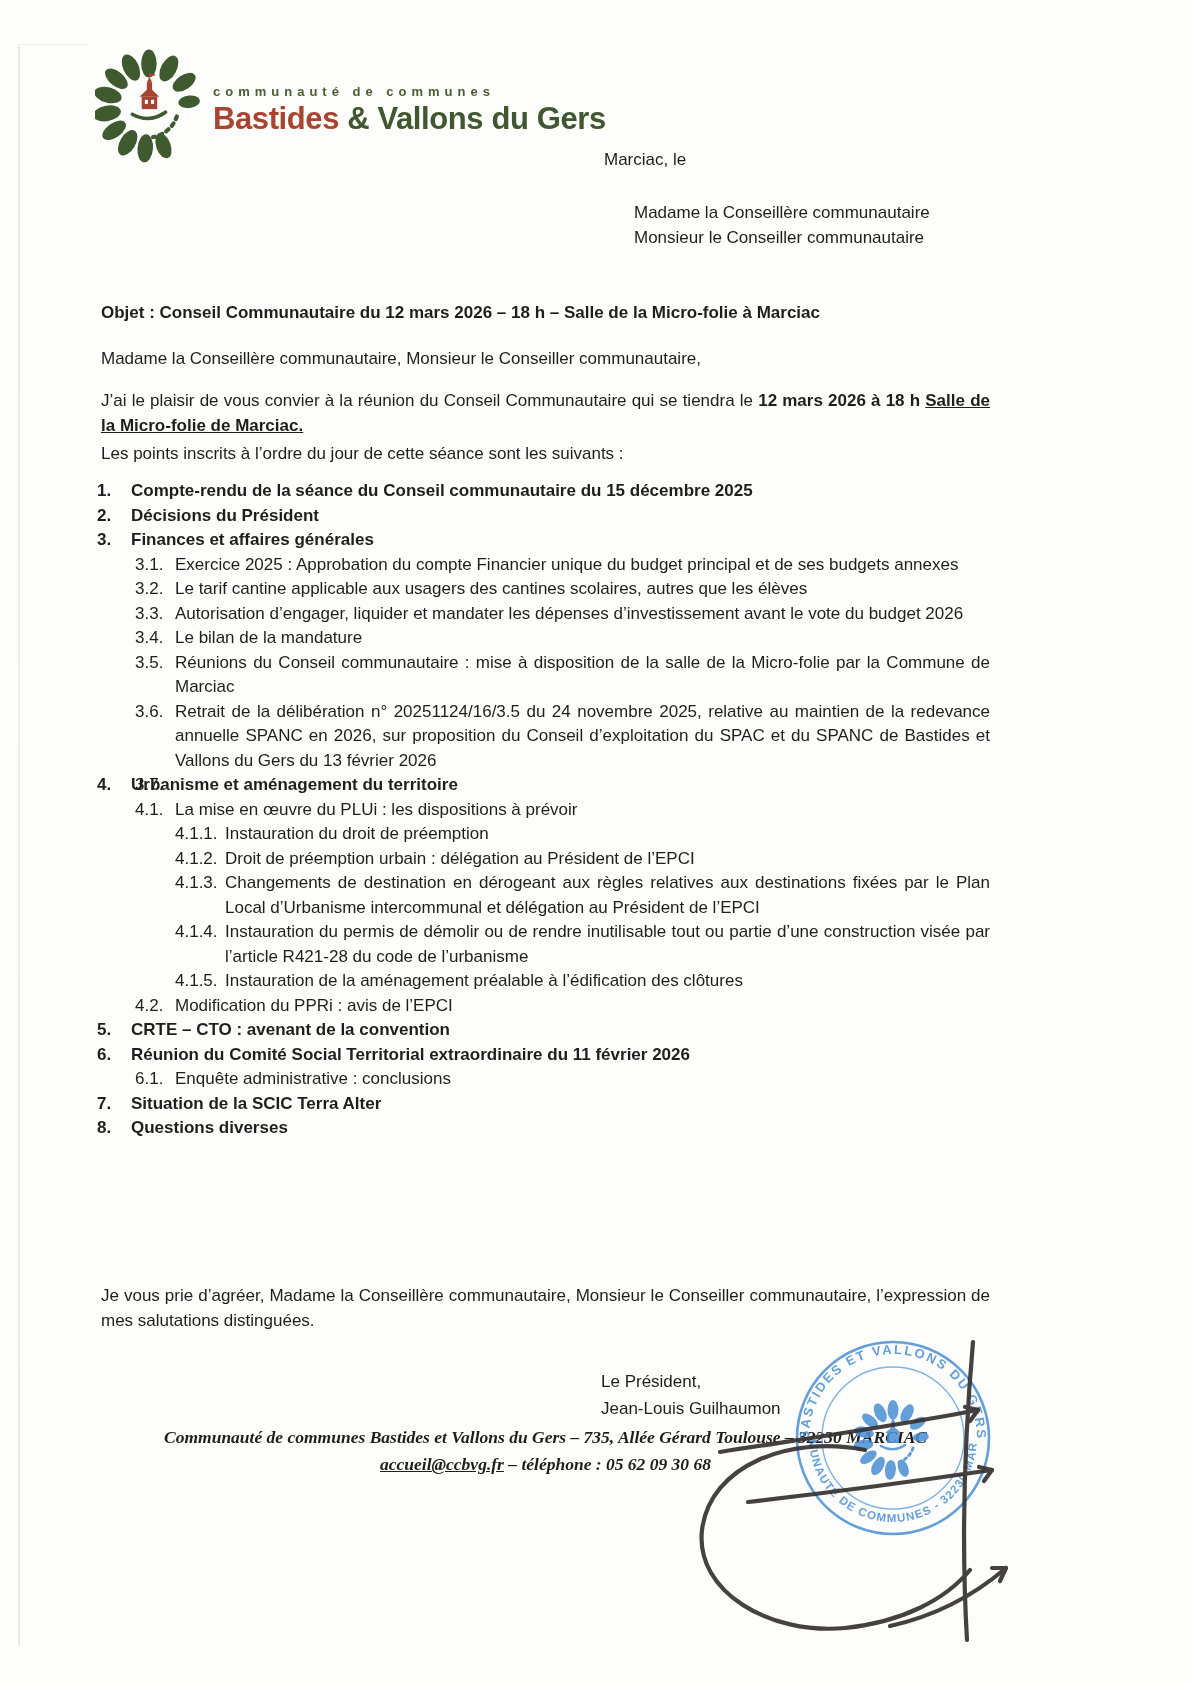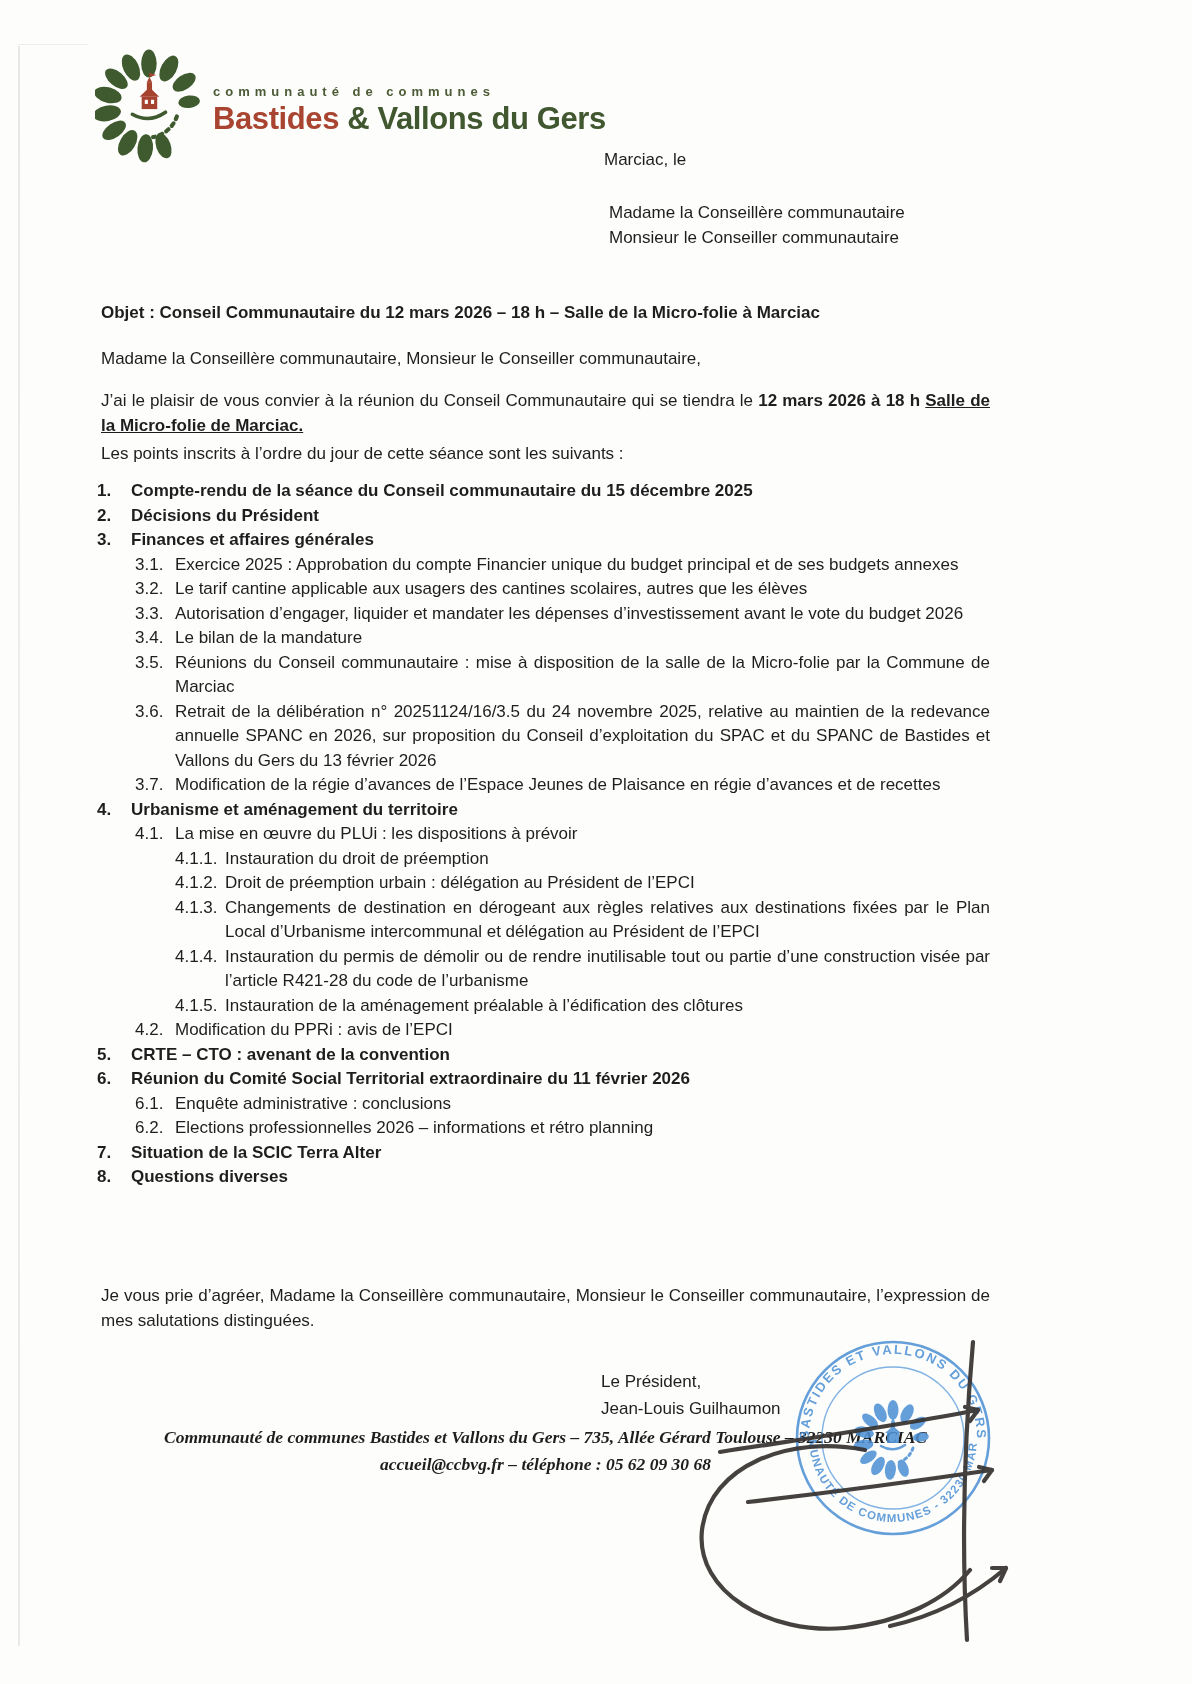--- a/index.html
+++ b/index.html
@@ -33,21 +33,21 @@
   }
   .logo-title{
     font-size:31px;font-weight:800;letter-spacing:-0.4px;
     margin-top:2px;white-space:nowrap;
   }
   .logo-title .red{color:#a84430;}
   .logo-title .green{color:#40572f;}
 
   
   .date-line{position:absolute;left:604px;top:150px;font-size:17px;}
-  .addressee{position:absolute;left:609px;top:201px;font-size:17px;line-height:24.5px;}
+  .addressee{position:absolute;left:634px;top:201px;font-size:17px;line-height:24.5px;}
 
   
   .content{position:absolute;left:101px;width:889px;}
   .subject{top:303px;font-weight:700;font-size:17px;}
   .salutation{top:349px;font-size:17px;}
   .invite{top:389px;font-size:17px;line-height:24.5px;text-align:justify;}
   .invite .b{font-weight:700;}
   .invite .bu{font-weight:700;text-decoration:underline;}
   .agenda-intro{top:444px;font-size:17px;}
 
@@ -66,21 +66,21 @@
 
   .signer{position:absolute;left:601px;top:1368px;font-size:17px;line-height:27px;z-index:1;}
 
   .footer{
     position:absolute;left:101px;width:889px;top:1424px;
     text-align:center;
     font-family:"Liberation Serif", serif;
     font-style:italic;font-weight:700;
     font-size:17.5px;line-height:27px;z-index:1;
   }
-  .footer .email{}
+  .footer .email{text-decoration:underline;}
 
   
   .stamp{position:absolute;left:791px;top:1336px;z-index:2;opacity:0.85;}
   .sig{position:absolute;left:640px;top:1330px;z-index:3;}
 </style>
 </head>
 <body>
 
 <div class="page">
 
@@ -169,21 +169,20 @@
       <div class="agenda-item lvl2">
       <span class="num">3.5.</span>
       <span class="txt">Réunions du Conseil communautaire : mise à disposition de la salle de la Micro-folie par la Commune de Marciac</span>
     </div>
       <div class="agenda-item lvl2">
       <span class="num">3.6.</span>
       <span class="txt">Retrait de la délibération n° 20251124/16/3.5 du 24 novembre 2025, relative au maintien de la redevance annuelle SPANC en 2026, sur proposition du Conseil d’exploitation du SPAC et du SPANC de Bastides et Vallons du Gers du 13 février 2026</span>
     </div>
       <div class="agenda-item lvl2">
       <span class="num">3.7.</span>
-      <span class="txt">Modification de la régie d’avances de l’Espace Jeunes de Plaisance en régie d’avances et de recettes</span>
     </div>
       <div class="agenda-item lvl1 b">
       <span class="num">4.</span>
       <span class="txt">Urbanisme et aménagement du territoire</span>
     </div>
       <div class="agenda-item lvl2">
       <span class="num">4.1.</span>
       <span class="txt">La mise en œuvre du PLUi : les dispositions à prévoir</span>
     </div>
       <div class="agenda-item lvl3">
@@ -214,24 +213,20 @@
       <span class="num">5.</span>
       <span class="txt">CRTE – CTO : avenant de la convention</span>
     </div>
       <div class="agenda-item lvl1 b">
       <span class="num">6.</span>
       <span class="txt">Réunion du Comité Social Territorial extraordinaire du 11 février 2026</span>
     </div>
       <div class="agenda-item lvl2">
       <span class="num">6.1.</span>
       <span class="txt">Enquête administrative : conclusions</span>
-    </div>
-      <div class="agenda-item lvl2">
-      <span class="num">6.2.</span>
-      <span class="txt">Elections professionnelles 2026 – informations et rétro planning</span>
     </div>
       <div class="agenda-item lvl1 b">
       <span class="num">7.</span>
       <span class="txt">Situation de la SCIC Terra Alter</span>
     </div>
       <div class="agenda-item lvl1 b">
       <span class="num">8.</span>
       <span class="txt">Questions diverses</span>
     </div>
     </div>

